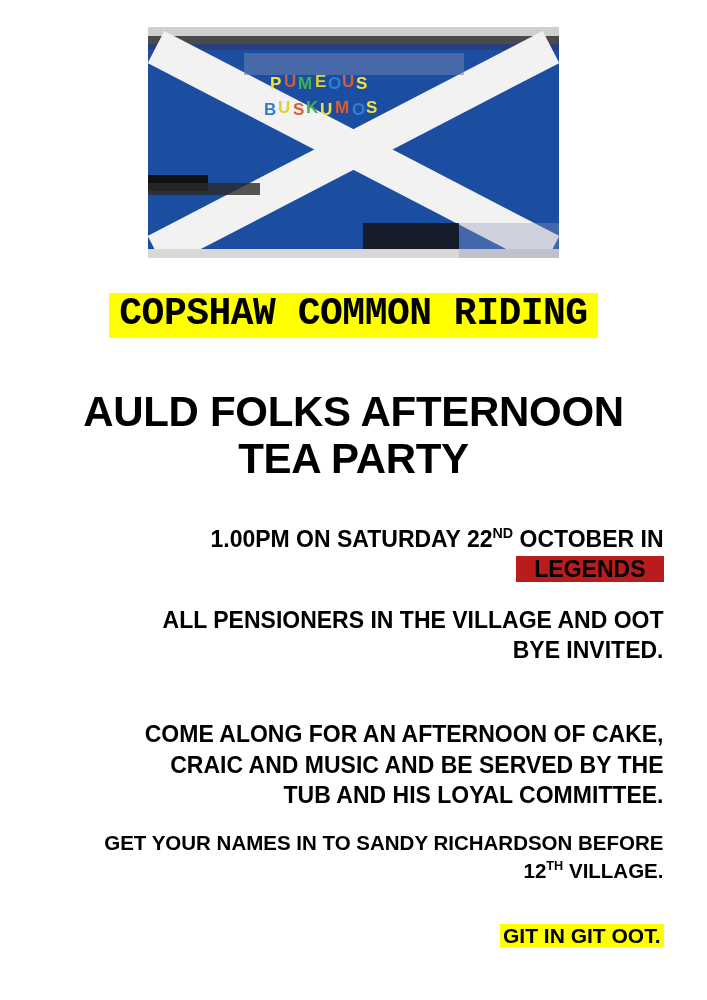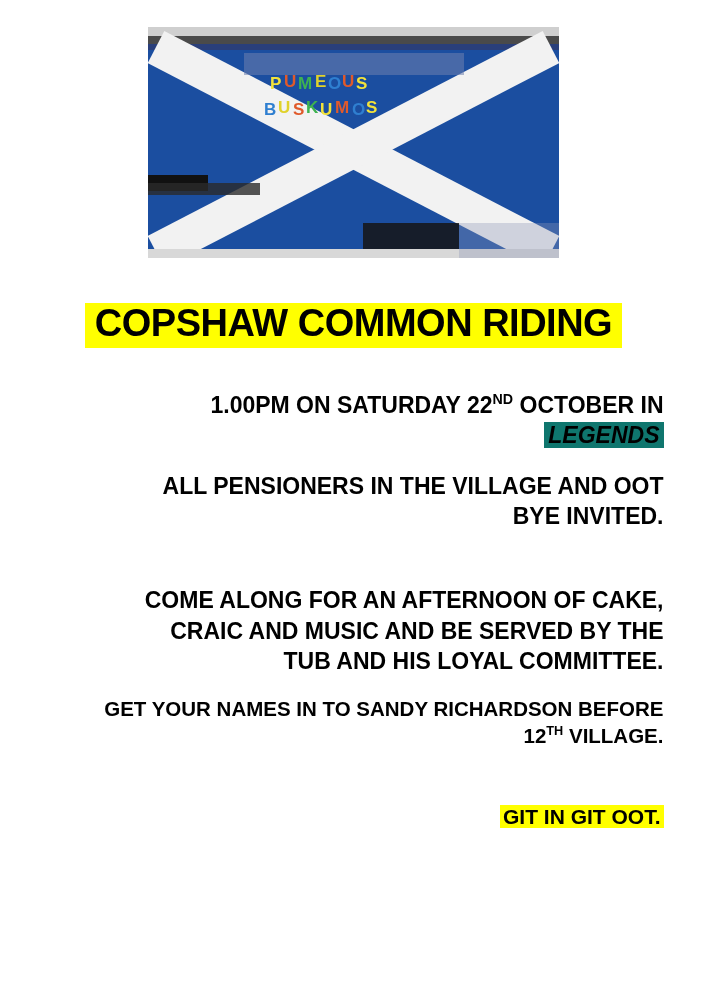--- a/index.html
+++ b/index.html
@@ -30,24 +30,25 @@
     width: 411px;
     height: 231px;
     position: relative;
     overflow: hidden;
     background: #1b4ea0;
   }
   .flag-svg { display: block; width: 411px; height: 231px; }
 
   
   .title-bar {
-    margin-top: 45px;
+    margin-top: 35px;
     background: #ffff00;
     padding: 1px 10px 4px 10px;
     line-height: 1.05;
+    font-family: Liberation Mono, monospace;
   }
   .title-bar .title-text {
     font-size: 38px;
     font-weight: bold;
     letter-spacing: -0.5px;
     white-space: nowrap;
   }
 
   
   .headline {
@@ -64,33 +65,32 @@
     text-align: right;
     font-size: 23px;
     font-weight: bold;
     line-height: 1.32;
     width: 620px;
   }
   .block.when { margin-top: 42px; }
   .block.invited { margin-top: 20px; }
   .block.come-along { margin-top: 54px; }
   .block.names { margin-top: 19px; font-size: 20.5px; }
-  .block.closing { margin-top: 53px; font-size: 21px; }
+  .block.closing { margin-top: 38px; font-size: 21px; }
 
   sup {
     font-size: 0.62em;
     vertical-align: super;
     line-height: 0;
   }
 
   .hl-red {
-    background: #0f766e;
-    padding: 0 4px;
+    background: #b91c1c;
+    padding: 0 18px;
     box-decoration-break: clone;
-    font-style: italic;
     -webkit-box-decoration-break: clone;
   }
   .hl-yellow {
     background: #ffff00;
     padding: 0 3px;
     box-decoration-break: clone;
     -webkit-box-decoration-break: clone;
   }
 </style>
 </head>
@@ -141,20 +141,24 @@
       <rect x="215" y="196" width="96" height="26" fill="#151515" opacity="0.85"></rect>
       <rect x="0" y="222" width="411" height="9" fill="#d8d8d8"></rect>
       <rect x="311" y="196" width="100" height="35" fill="#8f98b8" opacity="0.35"></rect>
     </svg>
   </div>
 
   <div class="title-bar">
     <span class="title-text">COPSHAW COMMON RIDING</span>
   </div>
 
+  <div class="headline">
+    <div>AULD FOLKS AFTERNOON</div>
+    <div>TEA PARTY</div>
+  </div>
 
   <div class="block when">
     <div>
       <span>1.00PM ON SATURDAY 22</span><sup>ND</sup><span> OCTOBER IN</span>
     </div>
     <div>
       <span class="hl-red">LEGENDS</span>
     </div>
   </div>
 

